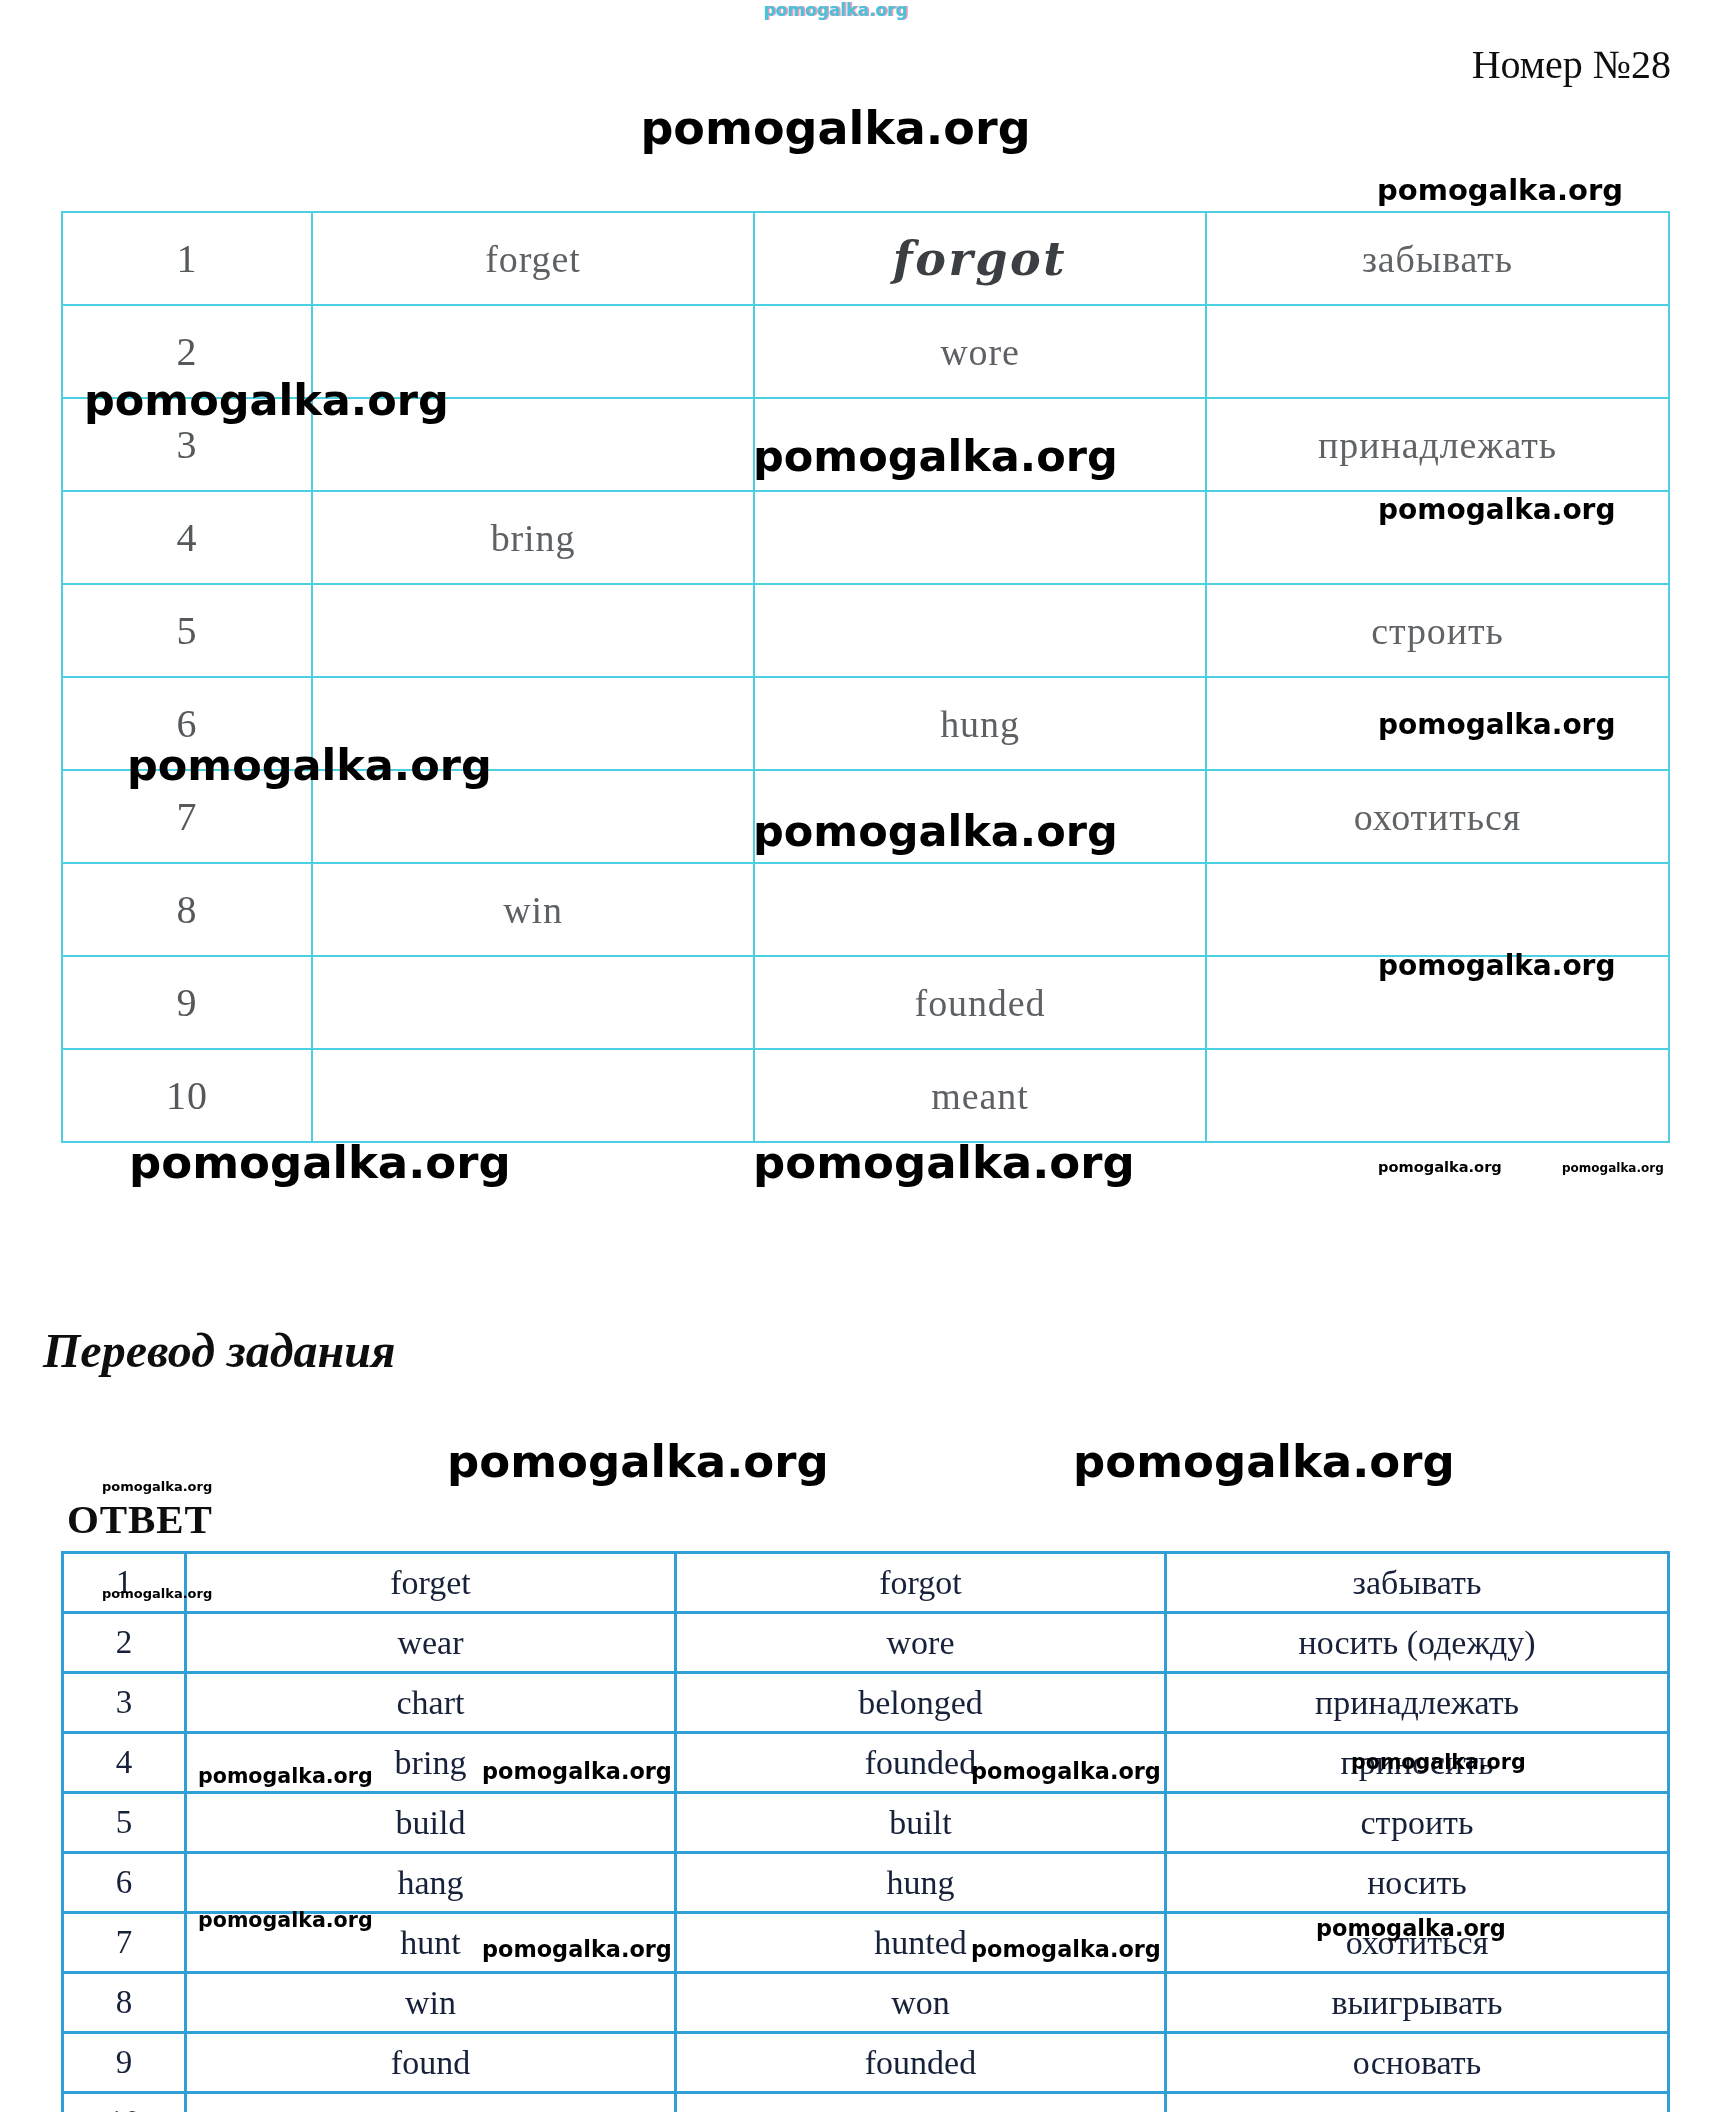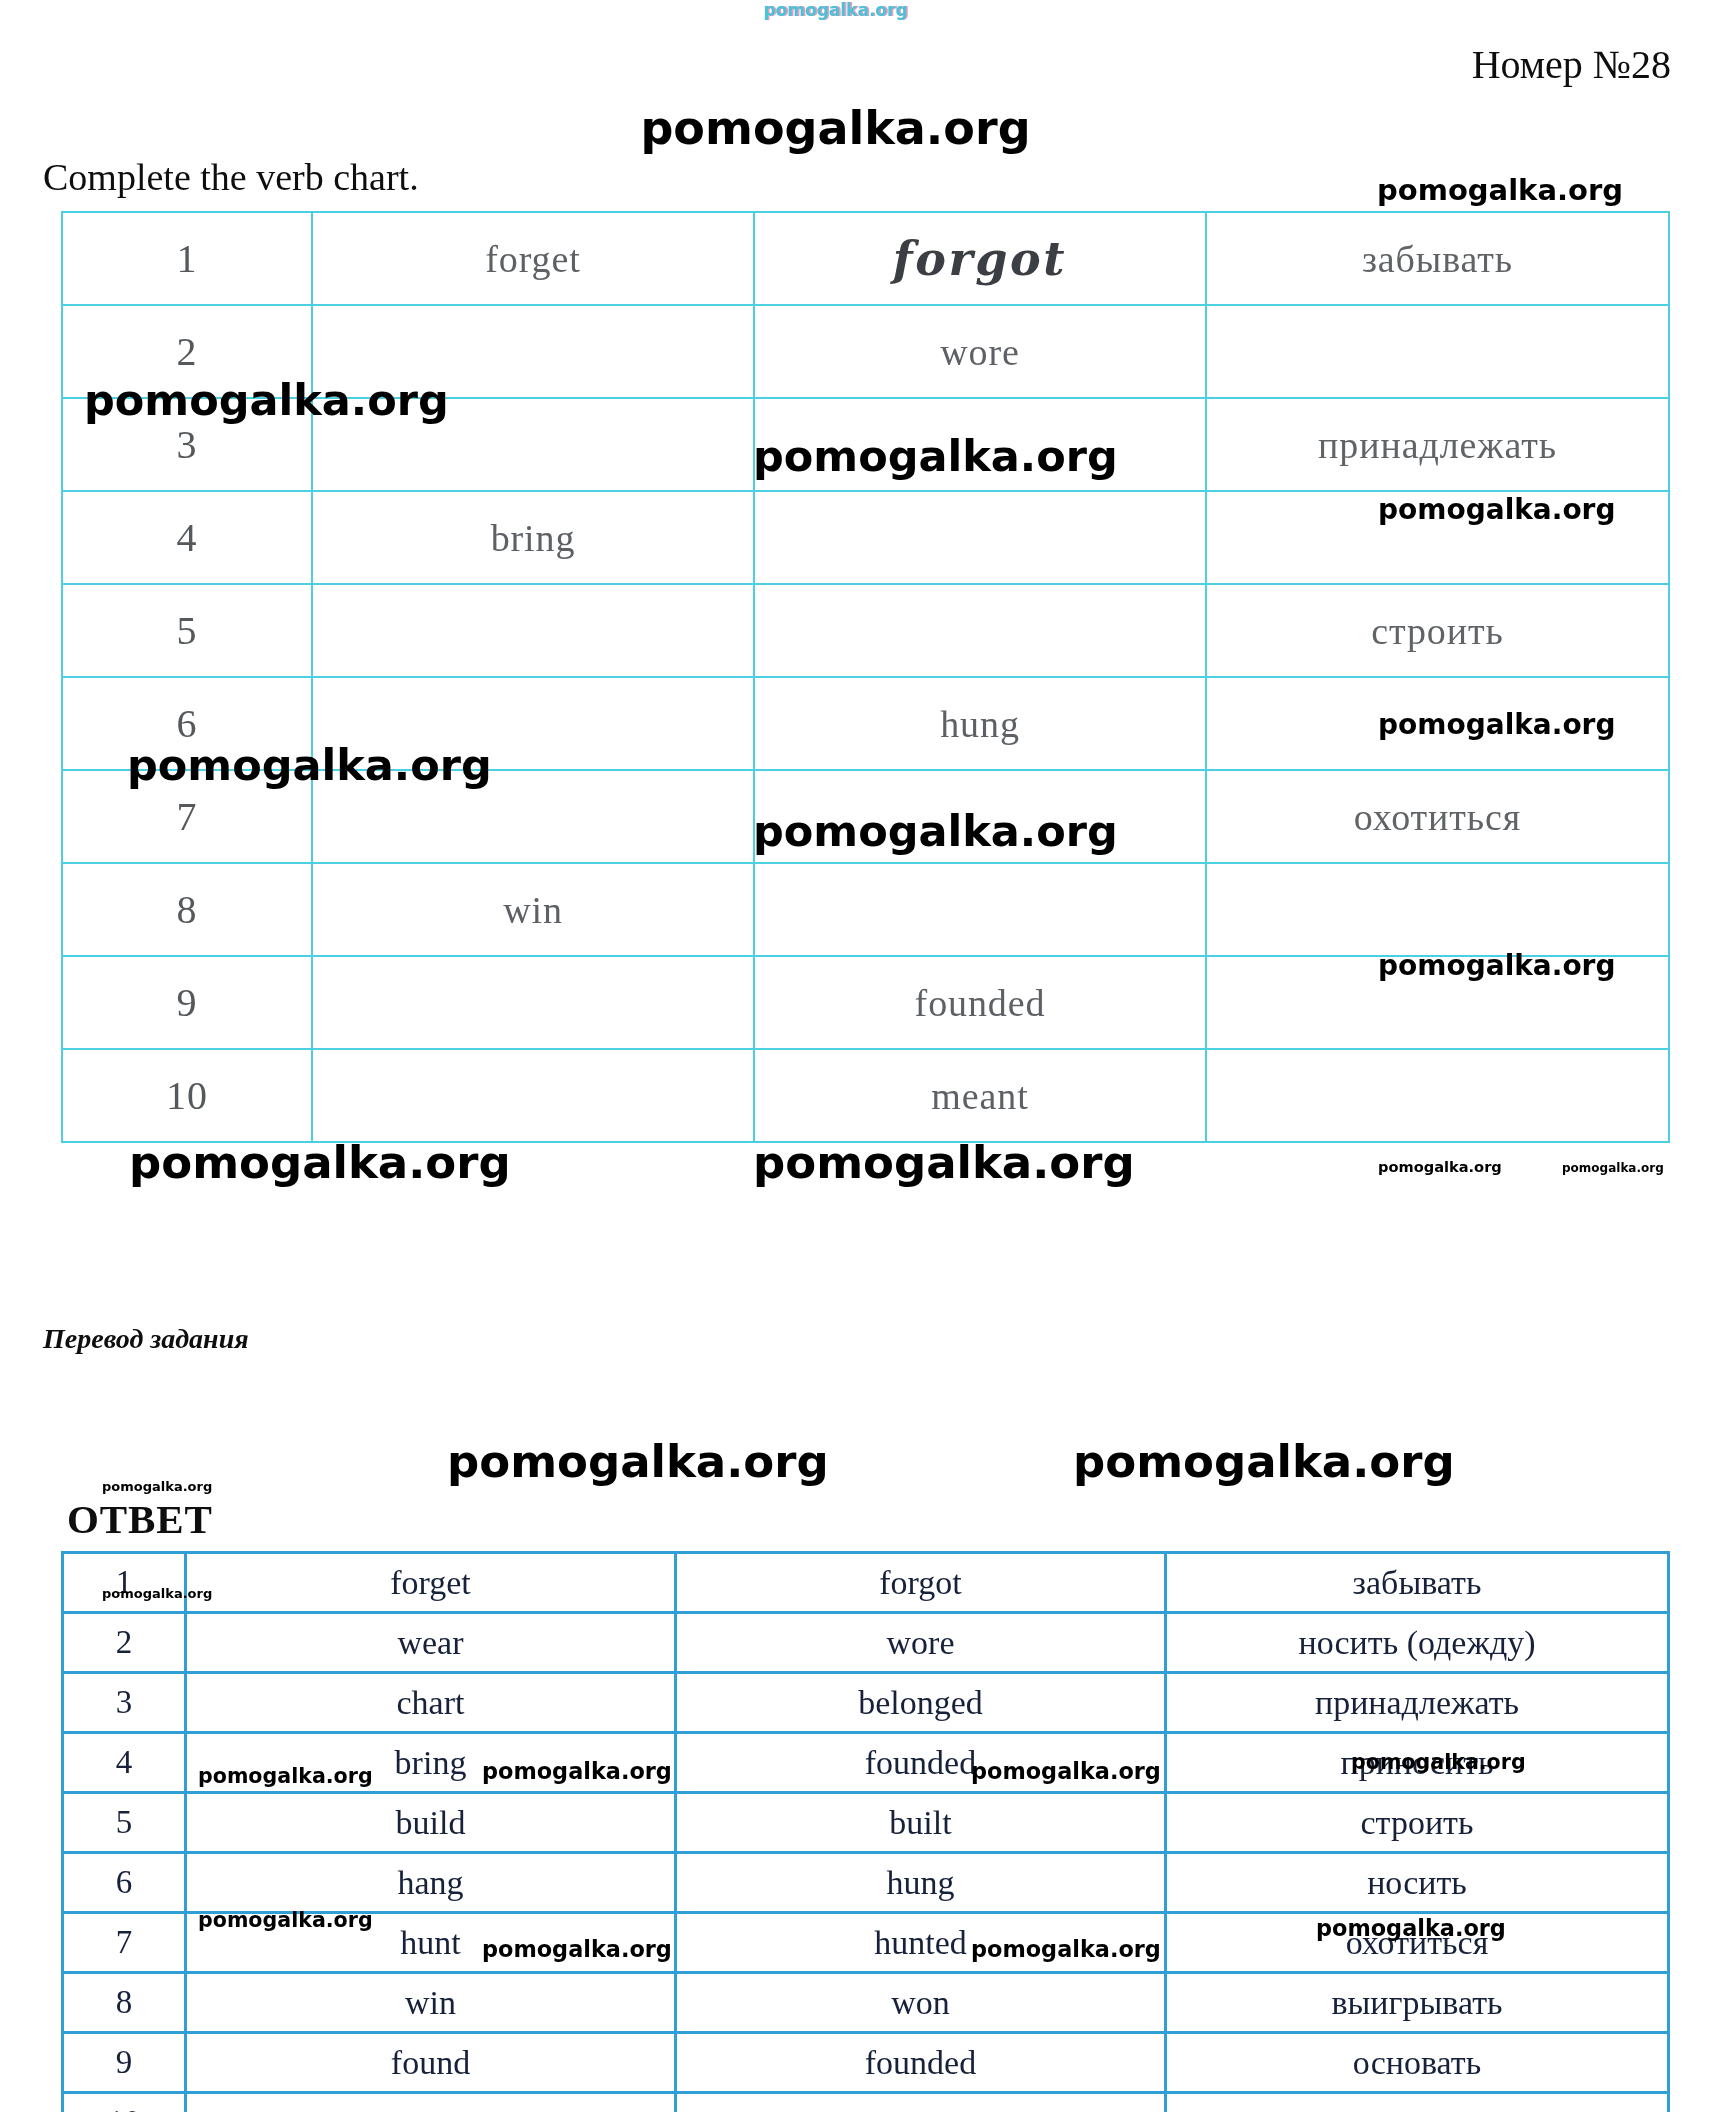--- a/index.html
+++ b/index.html
@@ -10,21 +10,21 @@
     background:#ffffff;
     overflow:hidden;
     font-family:"Liberation Serif", serif;
   }
   
   .doc-text { position:absolute; color:#0e0e0e; white-space:nowrap; }
   .center-line { left:0; width:100%; text-align:right; }
   .title-number { top:41px; font-size:40px; }
   .task-heading { left:43px; top:155px; font-size:38px; }
   .solution-label { top:1201px; font-size:38px; }
-  .translation-heading { left:43px; top:1323px; font-size:28px; font-weight:bold; font-style:italic; }
+  .translation-heading { left:43px; top:1323px; font-size:48px; font-weight:bold; font-style:italic; }
   .translation-text { left:43px; top:1379px; font-size:38px; }
   .answer-heading { left:43px; top:1495px; font-size:41px; font-weight:bold; letter-spacing:0.9px;margin-left:24px; }
 
   
   .wm {
     position:absolute;
     font-family:"DejaVu Sans","Liberation Sans",sans-serif;
     font-weight:bold;
     color:#000;
     white-space:nowrap;
@@ -76,21 +76,20 @@
 </style>
 </head>
 <body>
 
 <div class="page">
 
   <div class="wm wm-glitch">pomogalka.org</div>
 
   <div class="doc-text center-line title-number">Номер №28</div>
   <div class="wm wm-big-center">pomogalka.org</div>
-  <div class="doc-text task-heading">Complete the verb chart.</div>
   <div class="wm" style="left:1377px; top:176px; font-size:29px;">pomogalka.org</div>
 
   <table class="ex-table">
     <colgroup>
       <col style="width:250px">
         <col style="width:442px">
         <col style="width:452px">
         <col style="width:463px">
     </colgroup>
     <tbody>

